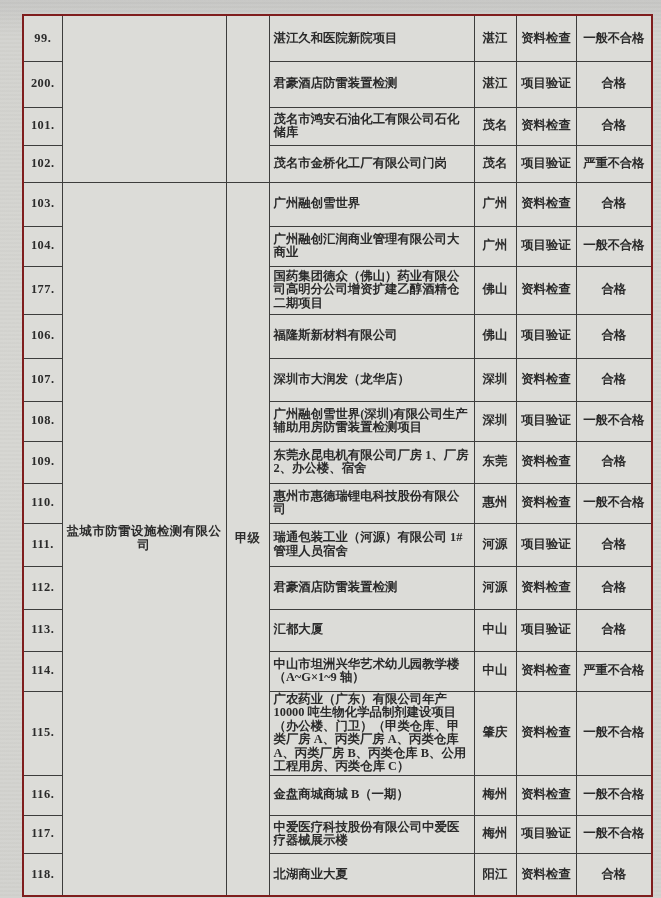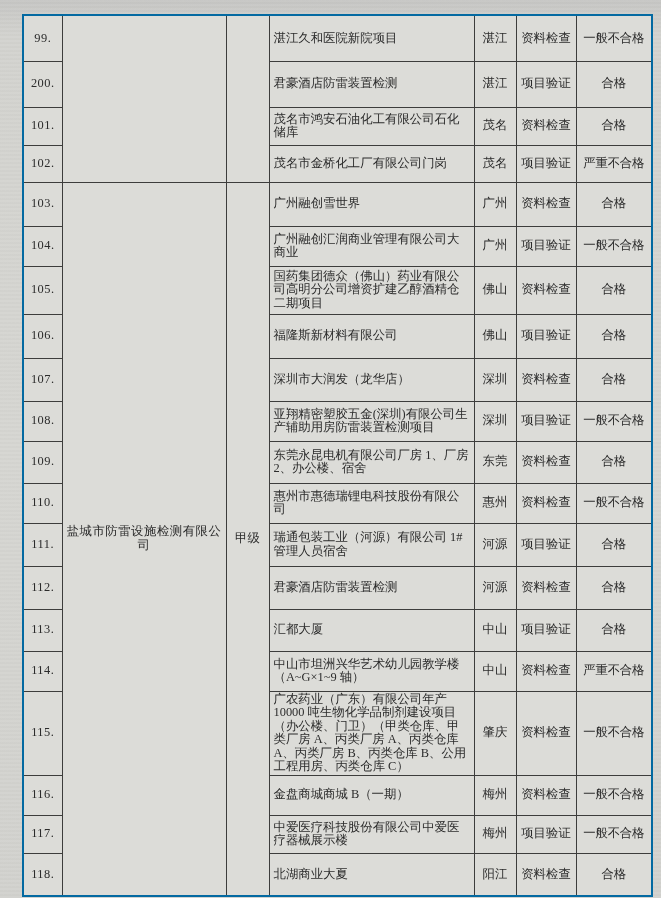--- a/index.html
+++ b/index.html
@@ -42,21 +42,22 @@
   }
   table.results td {
     border: 1px solid #3d3d3c;
     vertical-align: middle;
     padding: 1px 4px;
     font-size: 12.4px;
     line-height: 13.5px;
     overflow: hidden;
   }
   table.results {
-    border: 2px solid #0369a1;
+    border: 2px solid #7f1d1d;
+    font-weight: bold;
   }
   td.c-num {
     text-align: center;
     font-size: 12px;
     letter-spacing: 0.5px;
   }
   td.c-company {
     text-align: center;
     font-size: 12.6px;
     letter-spacing: 0.5px;
@@ -133,21 +134,21 @@
           <td class="c-result">合格</td>
         </tr>
         <tr style="height: 40px;">
           <td class="c-num">104.</td>
           <td class="c-project">广州融创汇润商业管理有限公司大商业</td>
           <td class="c-city">广州</td>
           <td class="c-type">项目验证</td>
           <td class="c-result">一般不合格</td>
         </tr>
         <tr style="height: 48px;">
-          <td class="c-num">105.</td>
+          <td class="c-num">177.</td>
           <td class="c-project">国药集团德众（佛山）药业有限公司高明分公司增资扩建乙醇酒精仓二期项目</td>
           <td class="c-city">佛山</td>
           <td class="c-type">资料检查</td>
           <td class="c-result">合格</td>
         </tr>
         <tr style="height: 44px;">
           <td class="c-num">106.</td>
           <td class="c-project">福隆斯新材料有限公司</td>
           <td class="c-city">佛山</td>
           <td class="c-type">项目验证</td>
@@ -155,21 +156,21 @@
         </tr>
         <tr style="height: 43px;">
           <td class="c-num">107.</td>
           <td class="c-project">深圳市大润发（龙华店）</td>
           <td class="c-city">深圳</td>
           <td class="c-type">资料检查</td>
           <td class="c-result">合格</td>
         </tr>
         <tr style="height: 40px;">
           <td class="c-num">108.</td>
-          <td class="c-project">亚翔精密塑胶五金(深圳)有限公司生产辅助用房防雷装置检测项目</td>
+          <td class="c-project">广州融创雪世界(深圳)有限公司生产辅助用房防雷装置检测项目</td>
           <td class="c-city">深圳</td>
           <td class="c-type">项目验证</td>
           <td class="c-result">一般不合格</td>
         </tr>
         <tr style="height: 42px;">
           <td class="c-num">109.</td>
           <td class="c-project">东莞永昆电机有限公司厂房 1、厂房 2、办公楼、宿舍</td>
           <td class="c-city">东莞</td>
           <td class="c-type">资料检查</td>
           <td class="c-result">合格</td>

